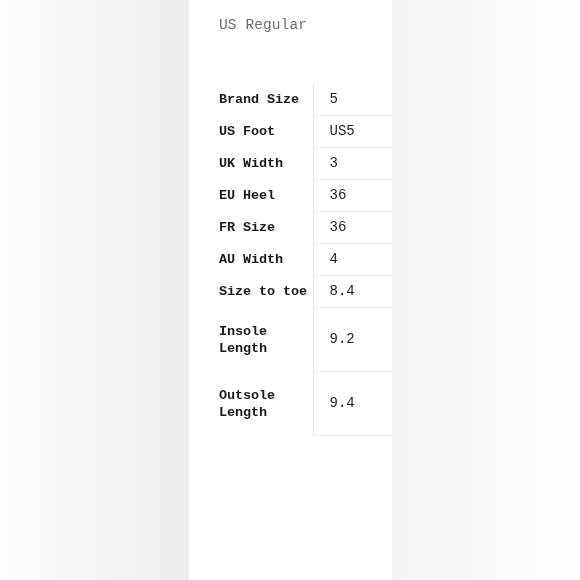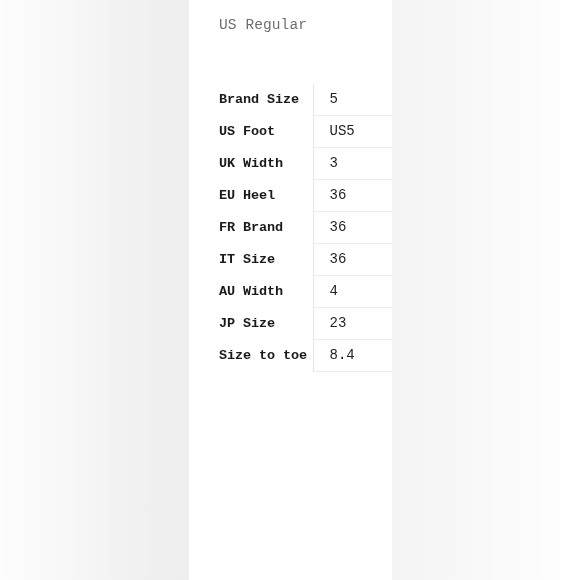--- a/index.html
+++ b/index.html
@@ -137,36 +137,36 @@
           </tr>
           <tr>
             <td class="cell-label">UK Width</td>
             <td class="cell-value">3</td>
           </tr>
           <tr>
             <td class="cell-label">EU Heel</td>
             <td class="cell-value">36</td>
           </tr>
           <tr>
-            <td class="cell-label">FR Brand</td>
-            <td class="cell-value">36</td>
-          </tr>
-          <tr>
-            <td class="cell-label">IT Size</td>
+            <td class="cell-label">FR Size</td>
             <td class="cell-value">36</td>
           </tr>
           <tr>
             <td class="cell-label">AU Width</td>
             <td class="cell-value">4</td>
           </tr>
           <tr>
-            <td class="cell-label">JP Size</td>
-            <td class="cell-value">23</td>
-          </tr>
-          <tr>
             <td class="cell-label">Size to toe</td>
             <td class="cell-value">8.4</td>
+          </tr>
+          <tr class="row-tall">
+            <td class="cell-label">Insole Length</td>
+            <td class="cell-value">9.2</td>
+          </tr>
+          <tr class="row-tall">
+            <td class="cell-label">Outsole Length</td>
+            <td class="cell-value">9.4</td>
           </tr>
         </tbody>
     </table>
 
   </div>
 </div>
 
 </body></html>

